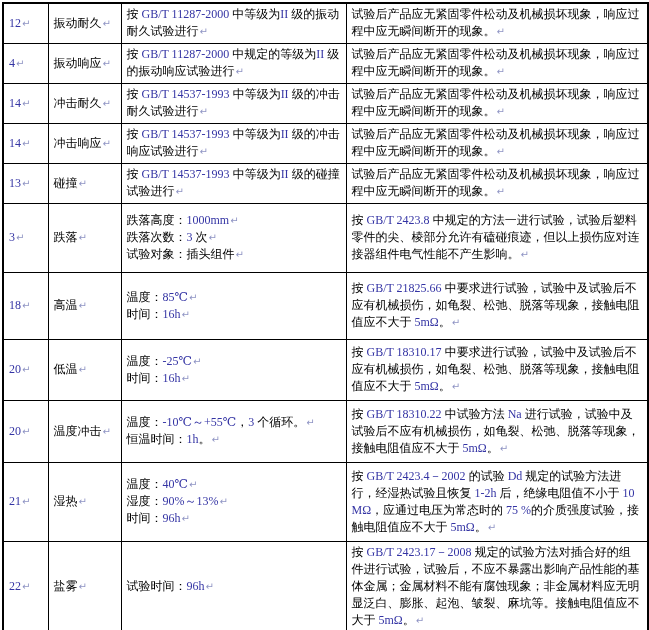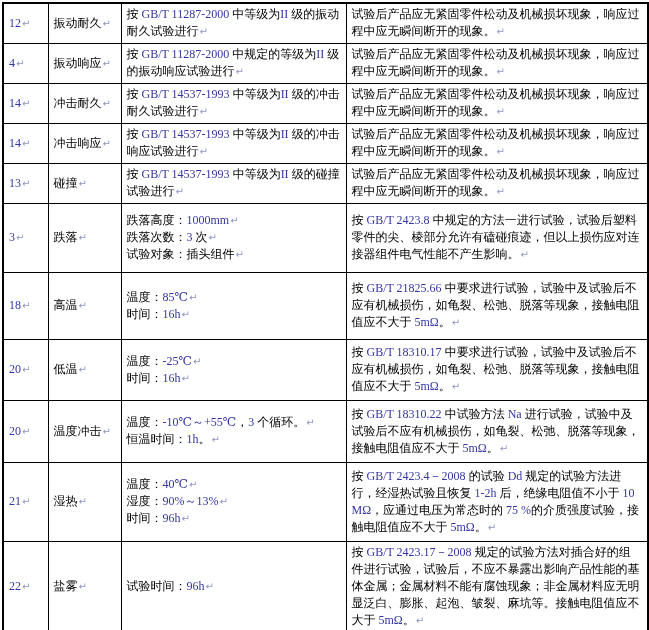--- a/index.html
+++ b/index.html
@@ -176,21 +176,21 @@
         </td>
       <td class="c-name">
           <div class="para">湿热<span class="pilcrow">↵</span></div>
         </td>
       <td class="c-cond">
           <div class="para">温度：<span class="lat">40℃</span><span class="pilcrow">↵</span></div>
           <div class="para">湿度：<span class="lat">90%～13%</span><span class="pilcrow">↵</span></div>
           <div class="para">时间：<span class="lat">96h</span><span class="pilcrow">↵</span></div>
         </td>
       <td class="c-req">
-          <div class="para">按<span class="lat"> GB/T 2423.4－2008 </span>的试验<span class="lat"> Dd </span>规定的试验方法进行，经湿热试验且恢复<span class="lat"> 1-2h </span>后，绝缘电阻值不小于<span class="lat"> 10 MΩ</span>，应通过电压为常态时的<span class="lat"> 75 %</span>的介质强度试验，接触电阻值应不大于<span class="lat"> 5mΩ</span>。<span class="pilcrow">↵</span></div>
+          <div class="para">按<span class="lat"> GB/T 2423.4－2002 </span>的试验<span class="lat"> Dd </span>规定的试验方法进行，经湿热试验且恢复<span class="lat"> 1-2h </span>后，绝缘电阻值不小于<span class="lat"> 10 MΩ</span>，应通过电压为常态时的<span class="lat"> 75 %</span>的介质强度试验，接触电阻值应不大于<span class="lat"> 5mΩ</span>。<span class="pilcrow">↵</span></div>
         </td>
     </tr>
     <tr style="height:88px">
       <td class="c-num">
           <div class="para"><span class="lat">22</span><span class="pilcrow">↵</span></div>
         </td>
       <td class="c-name">
           <div class="para">盐雾<span class="pilcrow">↵</span></div>
         </td>
       <td class="c-cond">

